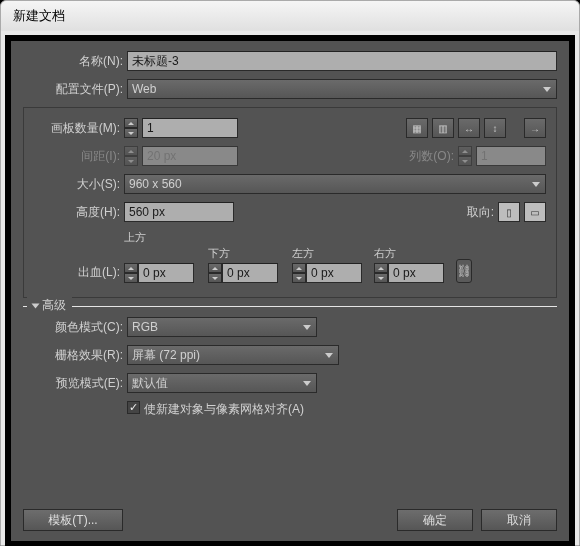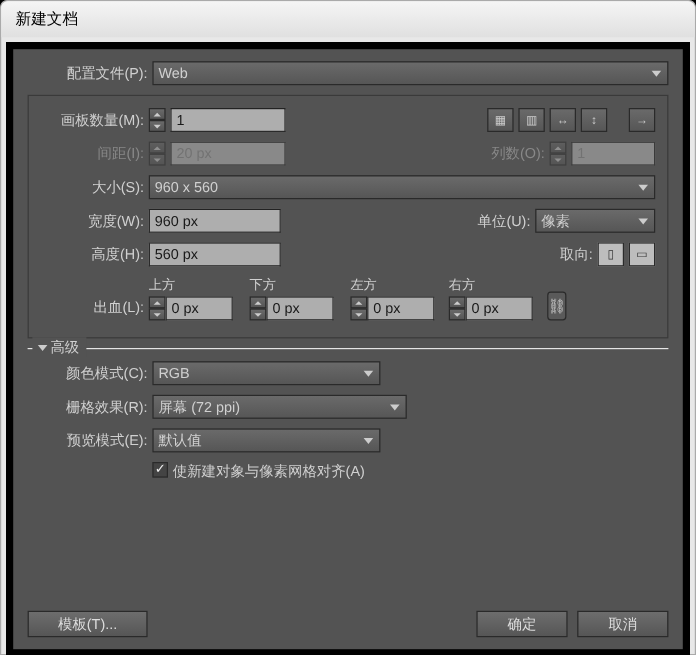--- a/index.html
+++ b/index.html
@@ -36,20 +36,24 @@
 .linkicon { width:16px; height:24px; border:1px solid #2a2a2a; background:#5a5a5a; display:flex; align-items:center; justify-content:center; border-radius:3px; cursor:pointer; }
 </style>
 </head>
 <body>
 
 <div class="window">
   <div class="titlebar">新建文档</div>
   <div class="body">
     <div class="panel">
 
+      <div class="row">
+        <span class="lbl w1">名称(N):</span>
+        <input class="input" style="flex: 1 1 0%;" value="未标题-3">
+      </div>
 
       <div class="row">
         <span class="lbl w1">配置文件(P):</span>
         <div class="dd" style="flex:1">
             <span>Web</span>
           </div>
       </div>
 
       <fieldset>
         <div class="row">
@@ -84,43 +88,34 @@
           <input class="input dim" style="width: 70px; opacity: 0.6;" disabled="" value="1">
         </div>
 
         <div class="row">
           <span class="lbl w2">大小(S):</span>
           <div class="dd" style="flex:1">
               <span>960 x 560</span>
             </div>
         </div>
 
-        <div class="row">
-          <span class="lbl w2">宽度(W):</span>
-          <input class="input" style="width: 110px;" value="960 px">
-          <div style="flex:1"></div>
-          <span class="lbl w3">单位(U):</span>
-          <div class="dd" style="width:100px">
-              <span>像素</span>
-            </div>
-        </div>
 
         <div class="row">
           <span class="lbl w2">高度(H):</span>
           <input class="input" style="width: 110px;" value="560 px">
           <div style="flex:1"></div>
           <span class="lbl w3">取向:</span>
           <div class="iconbtn" style="background:#bdbdbd;color:#333">▯</div>
           <div class="iconbtn" style="background:#bdbdbd;color:#333">▭</div>
         </div>
 
         <div class="row" style="align-items:flex-end">
           <span class="lbl w2" style="margin-bottom:2px">出血(L):</span>
           <div>
-            <div style="font-size:11px;margin-bottom:2px">上方</div>
+            <div style="font-size:11px;margin-bottom:18px">上方</div>
             <div style="display:flex">
                 <div class="spin">
                   <div class="up"></div>
                   <div class="dn"></div>
                 </div>
                 <input class="input" style="width: 56px;" value="0 px">
               </div>
           </div>
           <div style="margin-left:10px">
             <div style="font-size:11px;margin-bottom:2px">下方</div>

